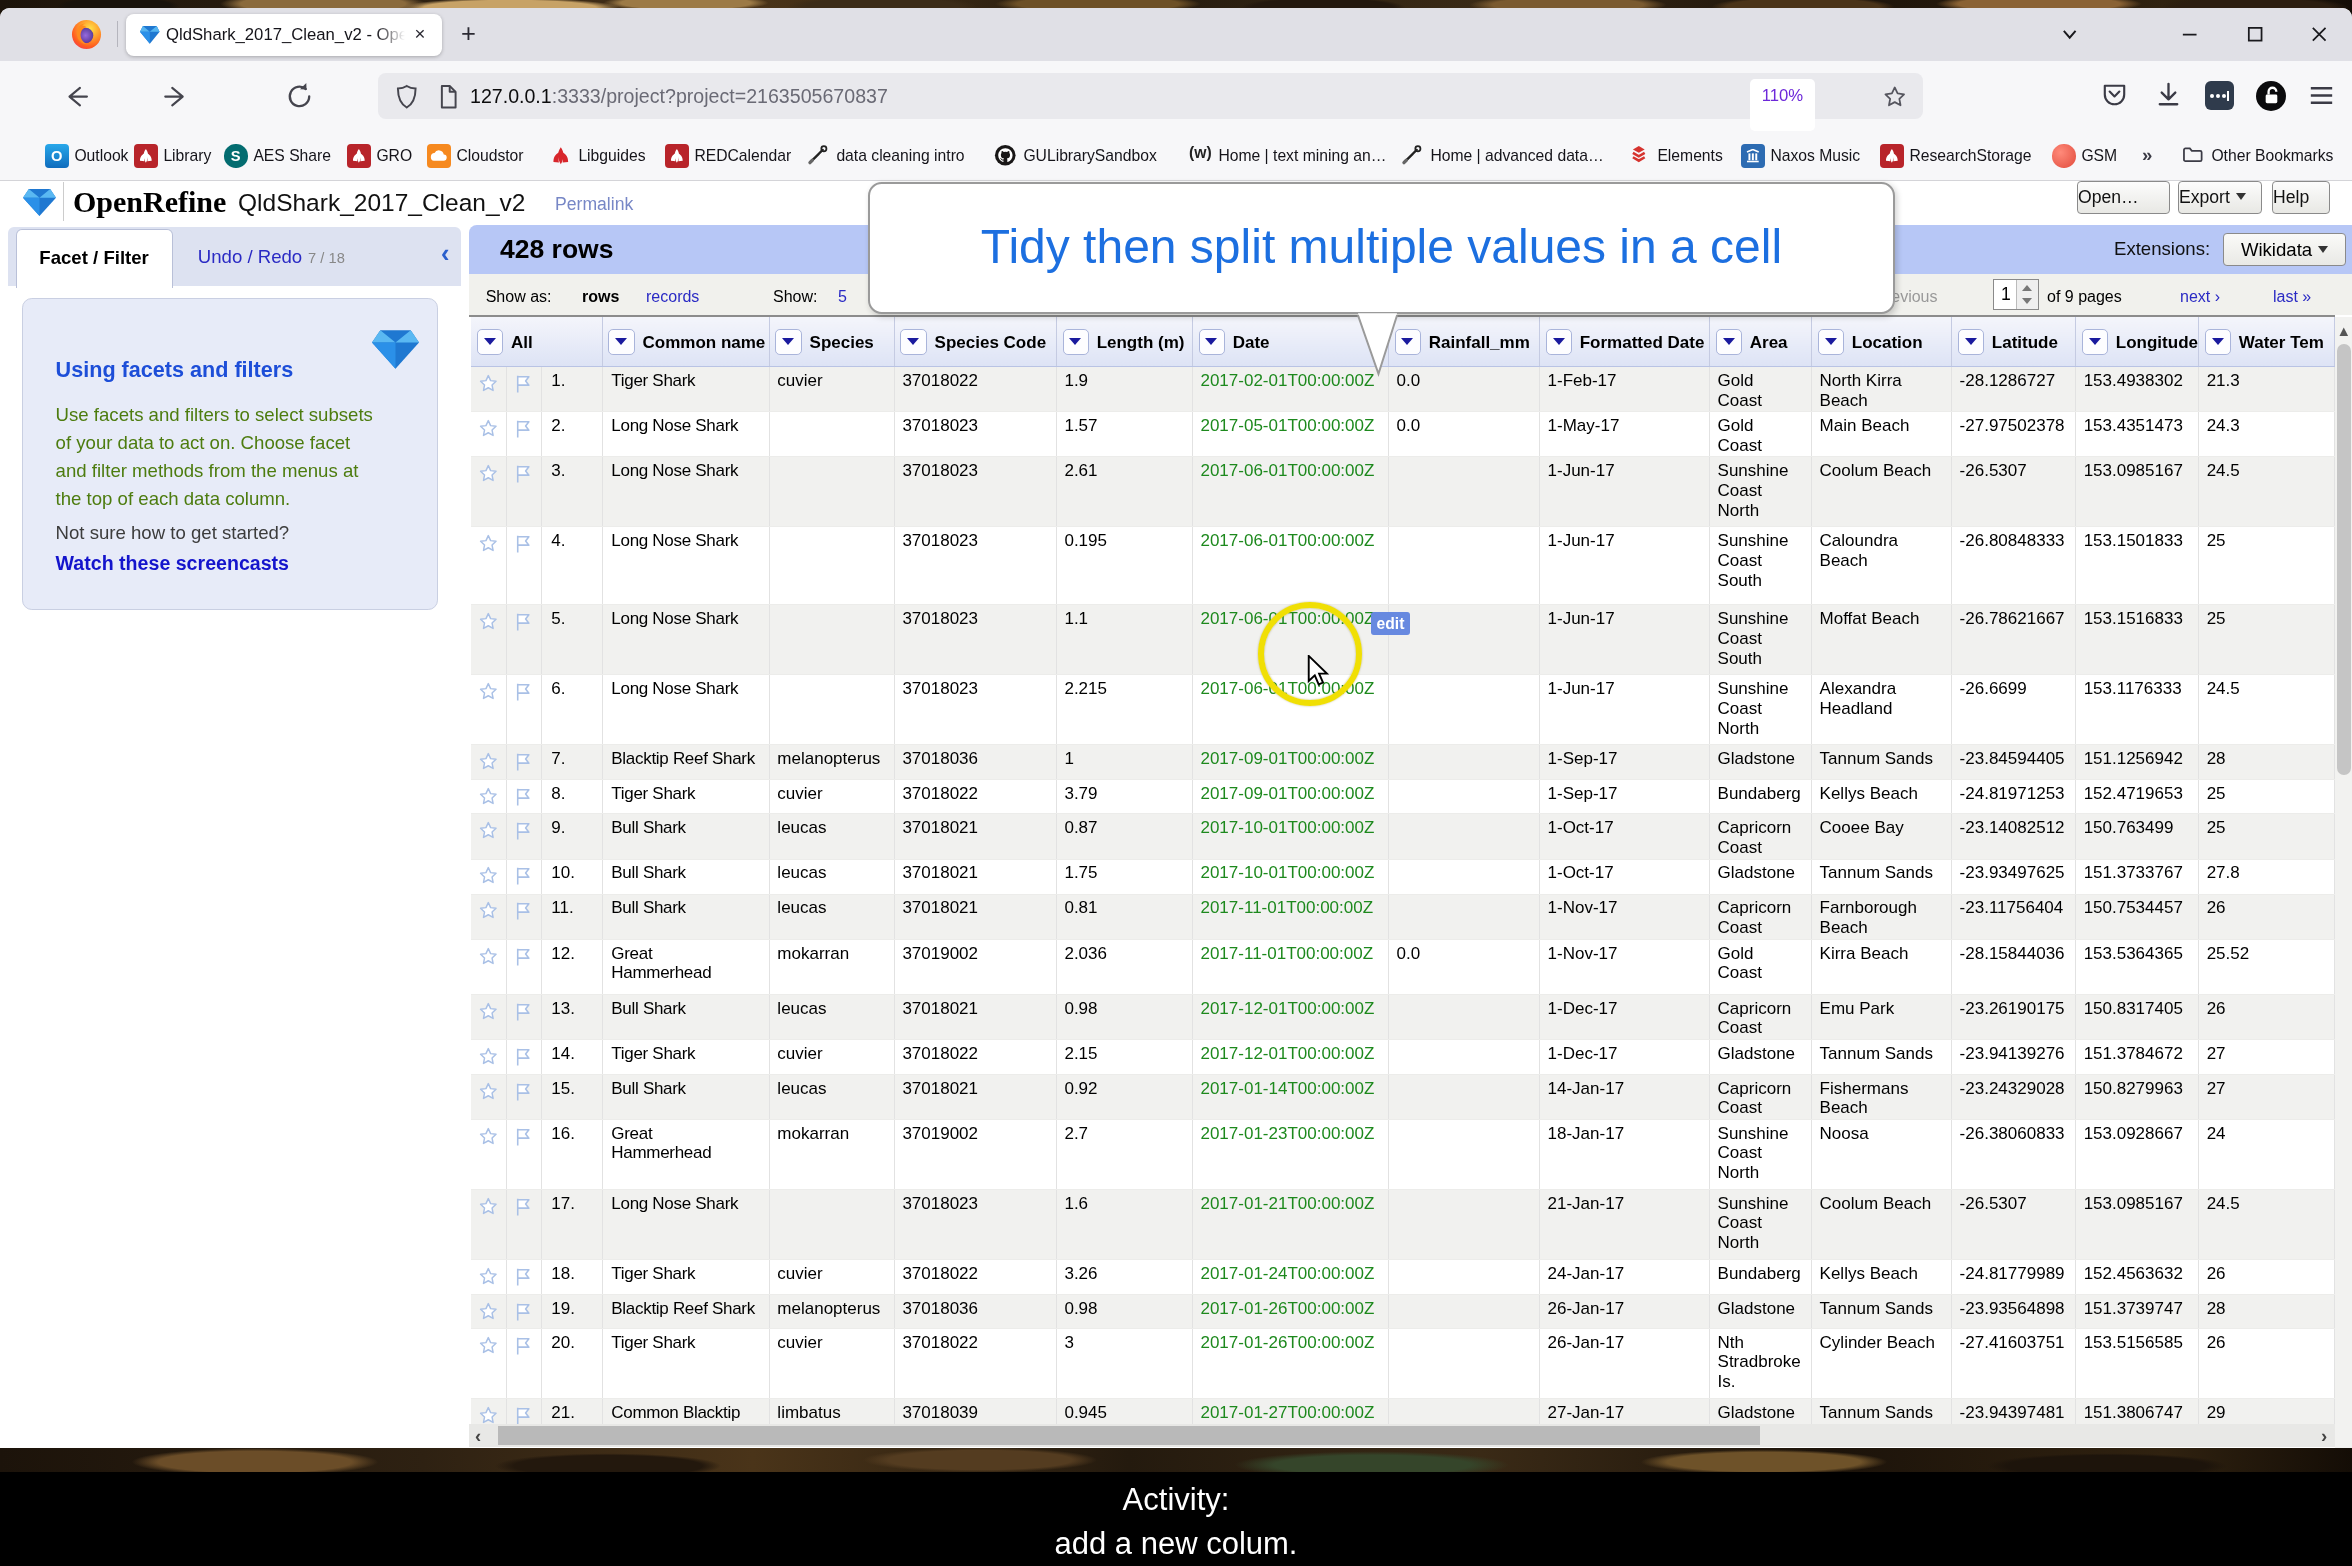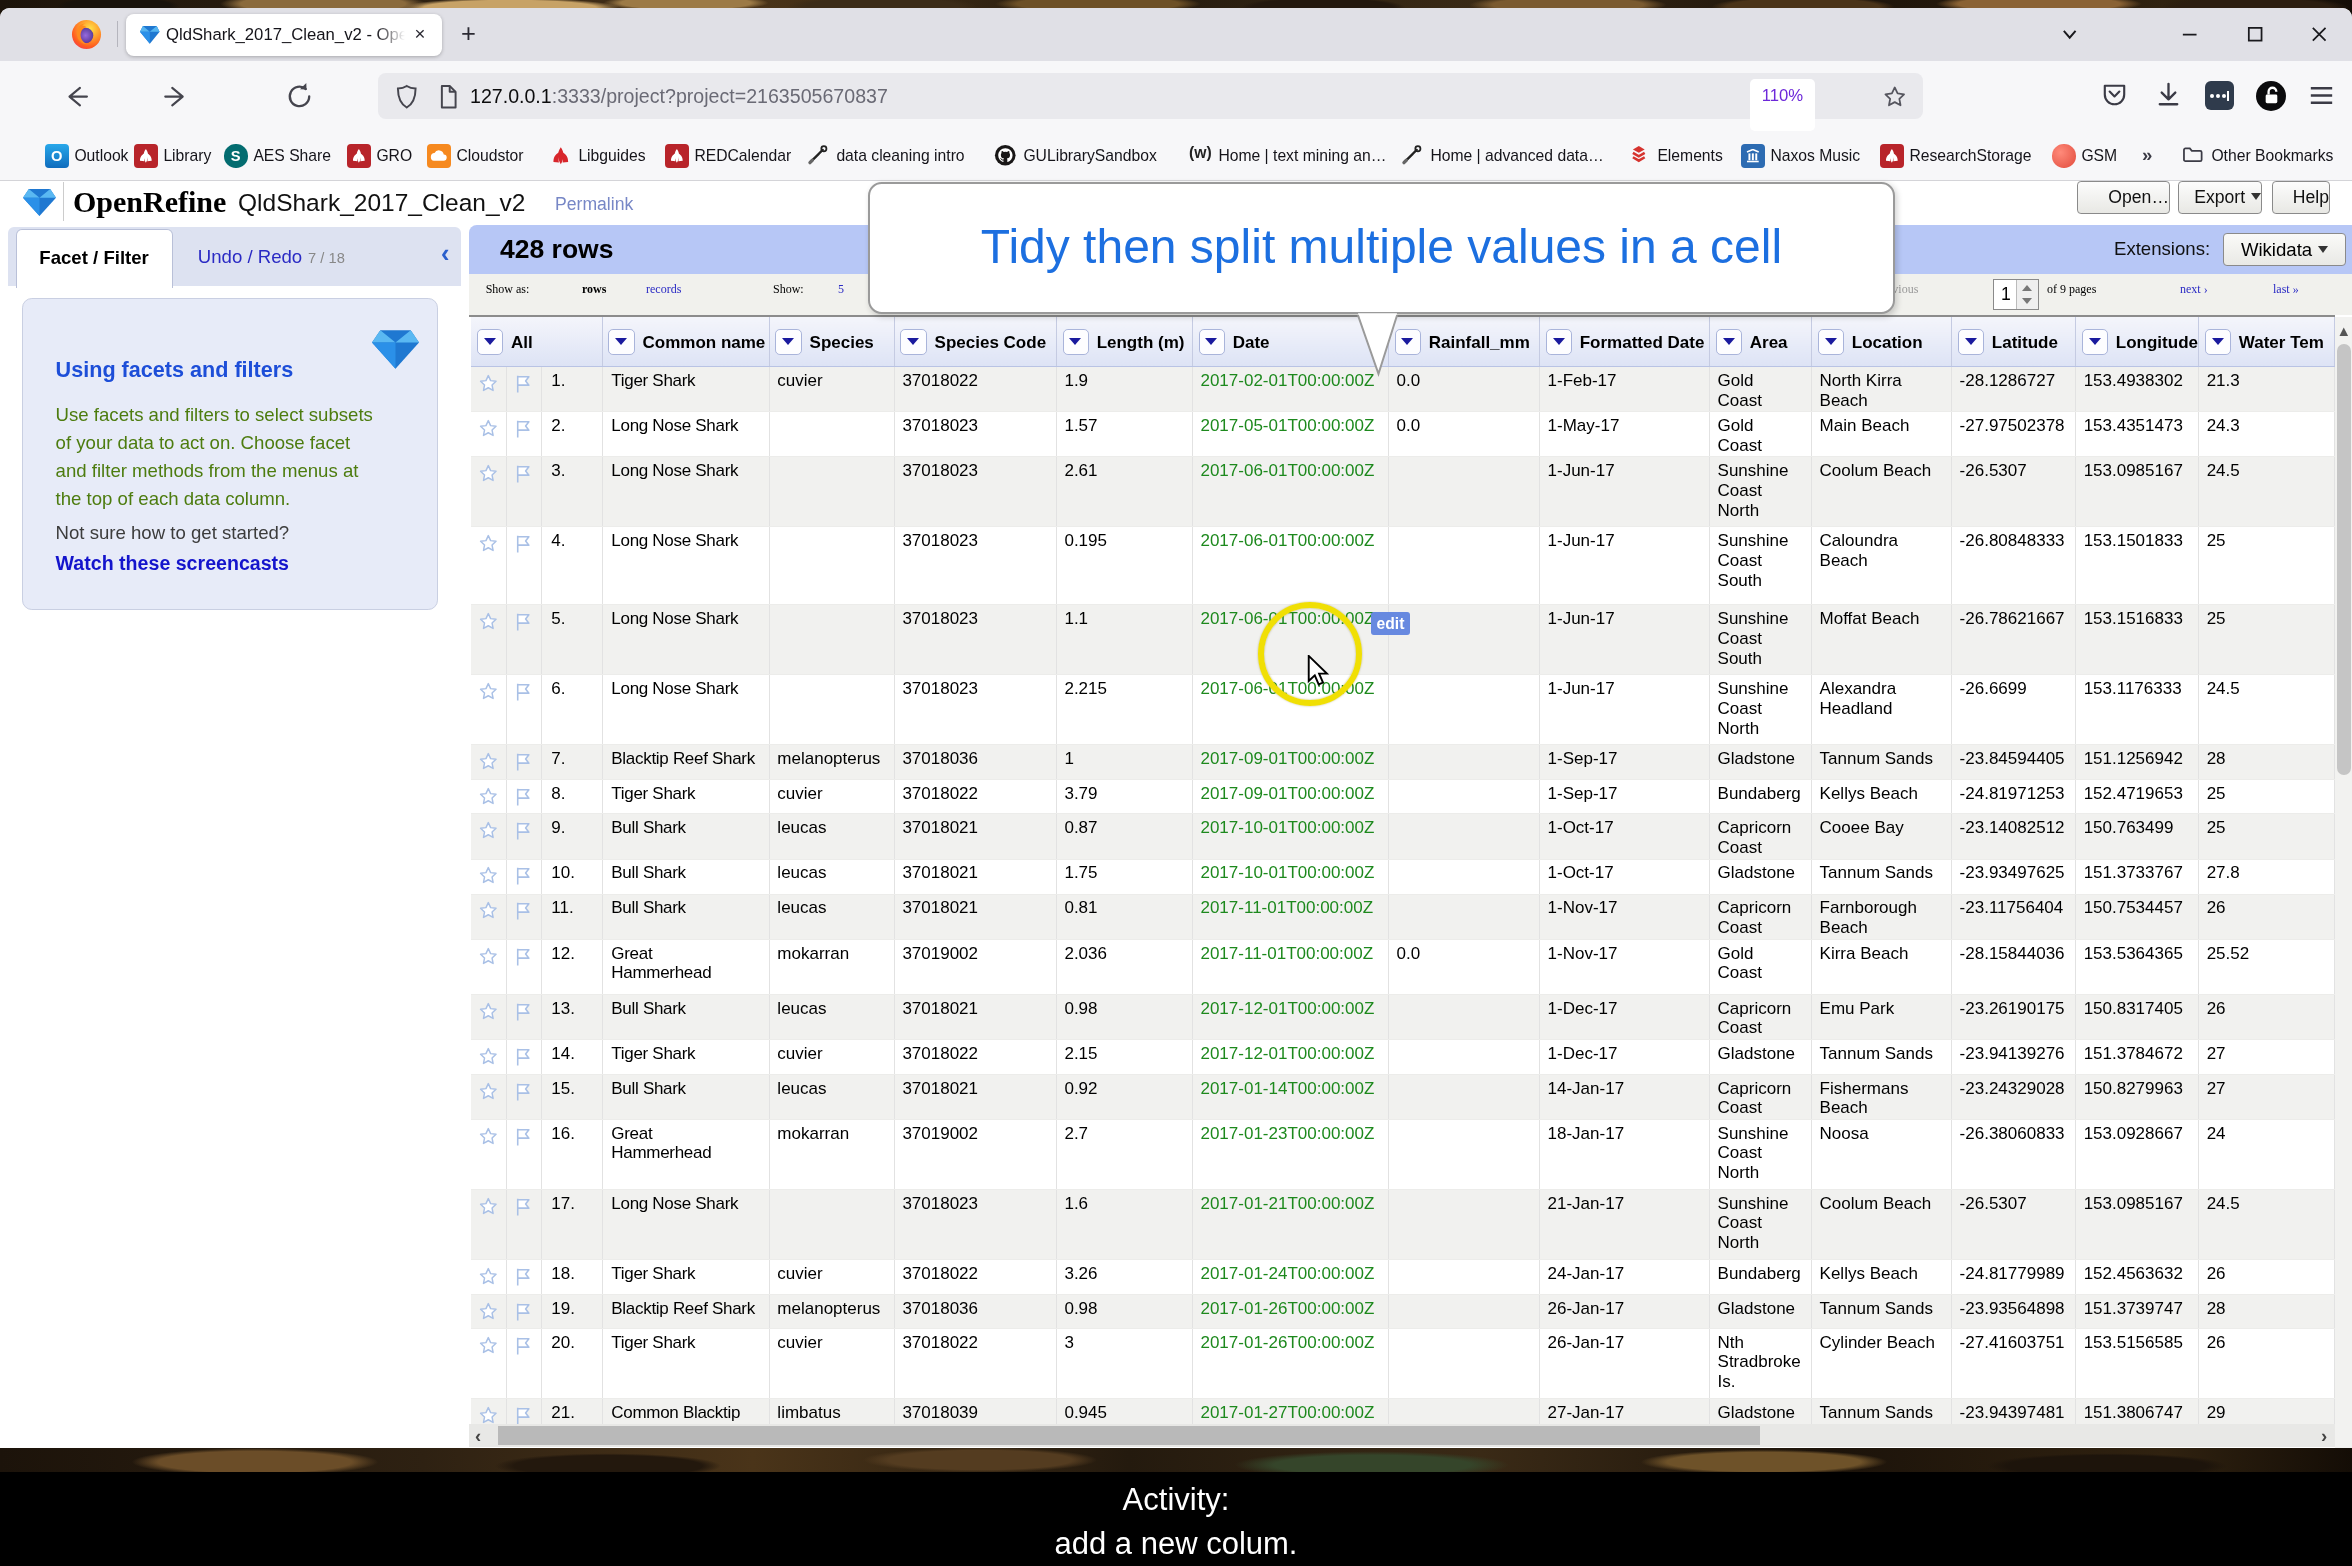--- a/index.html
+++ b/index.html
@@ -82,21 +82,21 @@
   
   #page { position:absolute; left:0; top:173px; width:2352px; height:1266px; background:#fff; }
 
   #or-header { position:absolute; left:0; top:-1px; width:2352px; height:45px; }
   #or-logo { position:absolute; left:20.6px; top:5.9px; }
   #or-sep { position:absolute; left:63px; top:2px; width:1px; height:39px; background:#ccc; }
   #or-name { position:absolute; left:73px; top:4.9px; font-family:"Liberation Serif", serif; font-weight:bold; font-size:30px; color:#000; }
   #or-project { position:absolute; left:238px; top:8.8px; font-size:24.5px; color:#111; }
   #or-permalink { position:absolute; left:555px; top:14.7px; font-size:17.6px; color:#7787c6; }
   .hbtn { position:absolute; top:1px; height:33px; background:linear-gradient(#fcfcfc,#e8e8e4); border:1px solid #8a8a8a;
-          border-radius:3.9px; font-size:17.6px; color:#111; text-align:right; }
+          border-radius:3.9px; font-size:17.6px; color:#111; text-align:left; }
   #btn-open { left:2077px; width:93px; line-height:31px; }
   #btn-export { left:2178px; width:84px; line-height:31px; }
   #btn-help { left:2272px; width:58px; line-height:31px; }
   .caret-dn { display:inline-block; width:0; height:0; border-left:5.9px solid transparent; border-right:5.9px solid transparent;
           border-top:7.8px solid #333; vertical-align:middle; margin-left:5.9px; margin-top:-2.9px; }
 
   
   #side-tabs { position:absolute; left:7.8px; top:46px; width:453px; height:59px; background:#dde2f1; border-radius:5.9px 5.9px 0 0; }
   #tab-facet { position:absolute; left:7.8px; top:2px; width:157px; height:59px; background:#fff;
         border:1px solid #b9c0d8; border-bottom:none; border-radius:5.9px 5.9px 0 0;
@@ -114,21 +114,21 @@
   #facet-box .q { position:absolute; left:33px; top:223px; font-size:18.6px; color:#3c3c3c; }
   #facet-box .link { position:absolute; left:33px; top:253px; font-size:19.6px; font-weight:bold; color:#1414cc; }
 
   
   #bluebar { position:absolute; left:469px; top:44px; width:1884px; height:49px; background:#b7c7f6; border-radius:7.8px 0 0 0; }
   #rowcount { position:absolute; left:31px; top:8.8px; font-size:26.5px; font-weight:bold; color:#000; }
   #ext-label { position:absolute; left:1645px; top:13.7px; font-size:18.6px; color:#111; }
   #ext-btn { position:absolute; left:1754px; top:7.8px; width:123px; height:33px; background:linear-gradient(#fafaf8,#e9e9e5);
         border:1px solid #8a8a8a; border-radius:3.9px; font-size:18.6px; color:#000; text-align:center; line-height:31px; }
   #toolbar { position:absolute; left:469px; top:93px; width:1884px; height:41px; background:#f1f1ed; }
-  #toolbar .t { position:absolute; top:8px; font-size:12px; white-space:nowrap;font-family:Liberation Serif, serif; }
+  #toolbar .t { position:absolute; top:14px; font-size:16px; white-space:nowrap; }
   .lnk-blue { color:#2a2ac4; }
   #pg-prev { color:#999; }
   #spinbox { position:absolute; left:1524px; top:4.9px; width:46px; height:31px; background:#fff; border:1px solid #8a8a8a; }
   #spinbox .v { position:absolute; left:6.9px; top:3.9px; font-size:17.6px; color:#000; }
   #spinbox .arrows { position:absolute; right:0; top:0; width:21.6px; height:29px; background:#efefef; border-left:1px solid #bbb; }
   #spinbox .arrows:before { content:""; position:absolute; left:4.9px; top:4.9px; border-left:5.9px solid transparent;
         border-right:5.9px solid transparent; border-bottom:6.9px solid #777; }
   #spinbox .arrows:after { content:""; position:absolute; left:4.9px; bottom:4.9px; border-left:5.9px solid transparent;
         border-right:5.9px solid transparent; border-top:6.9px solid #777; }
 

